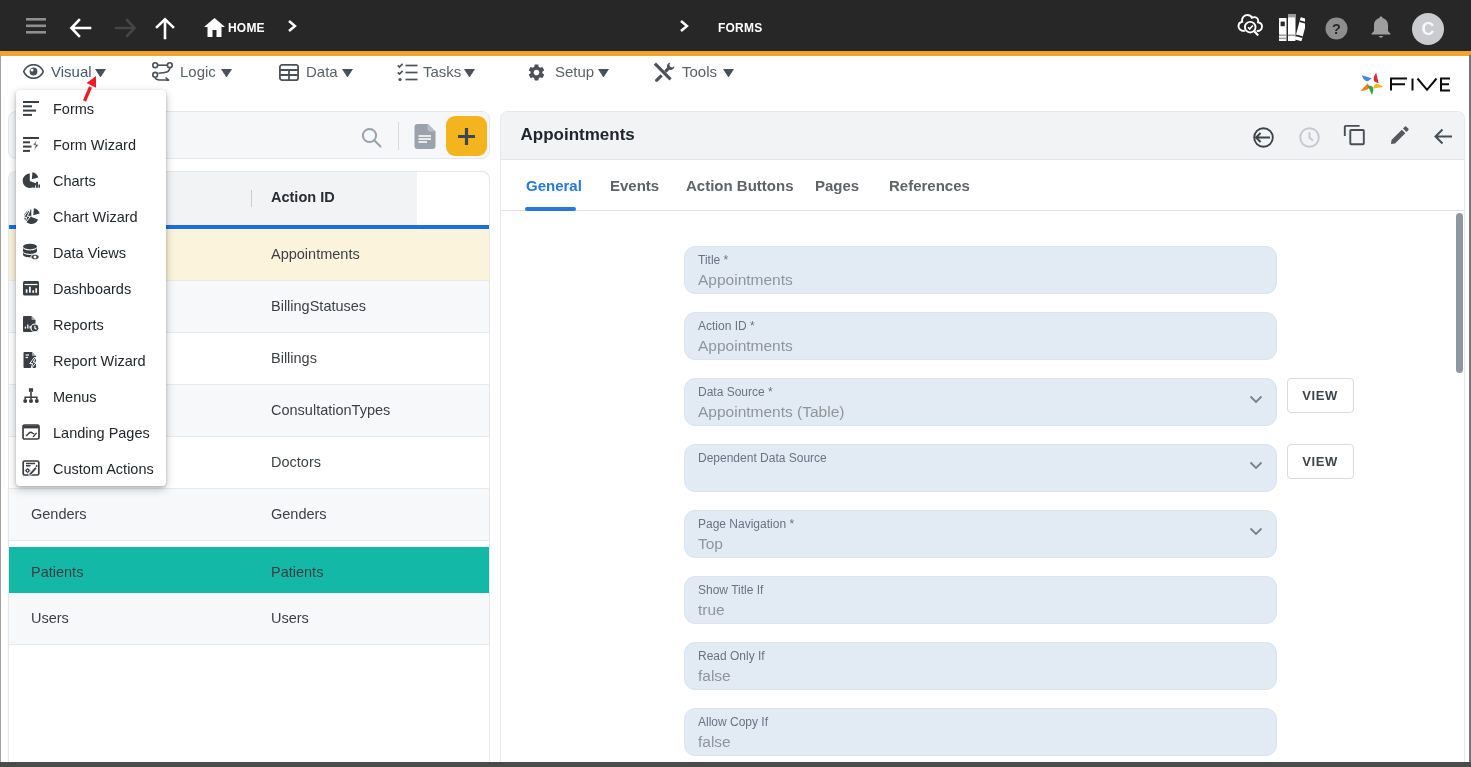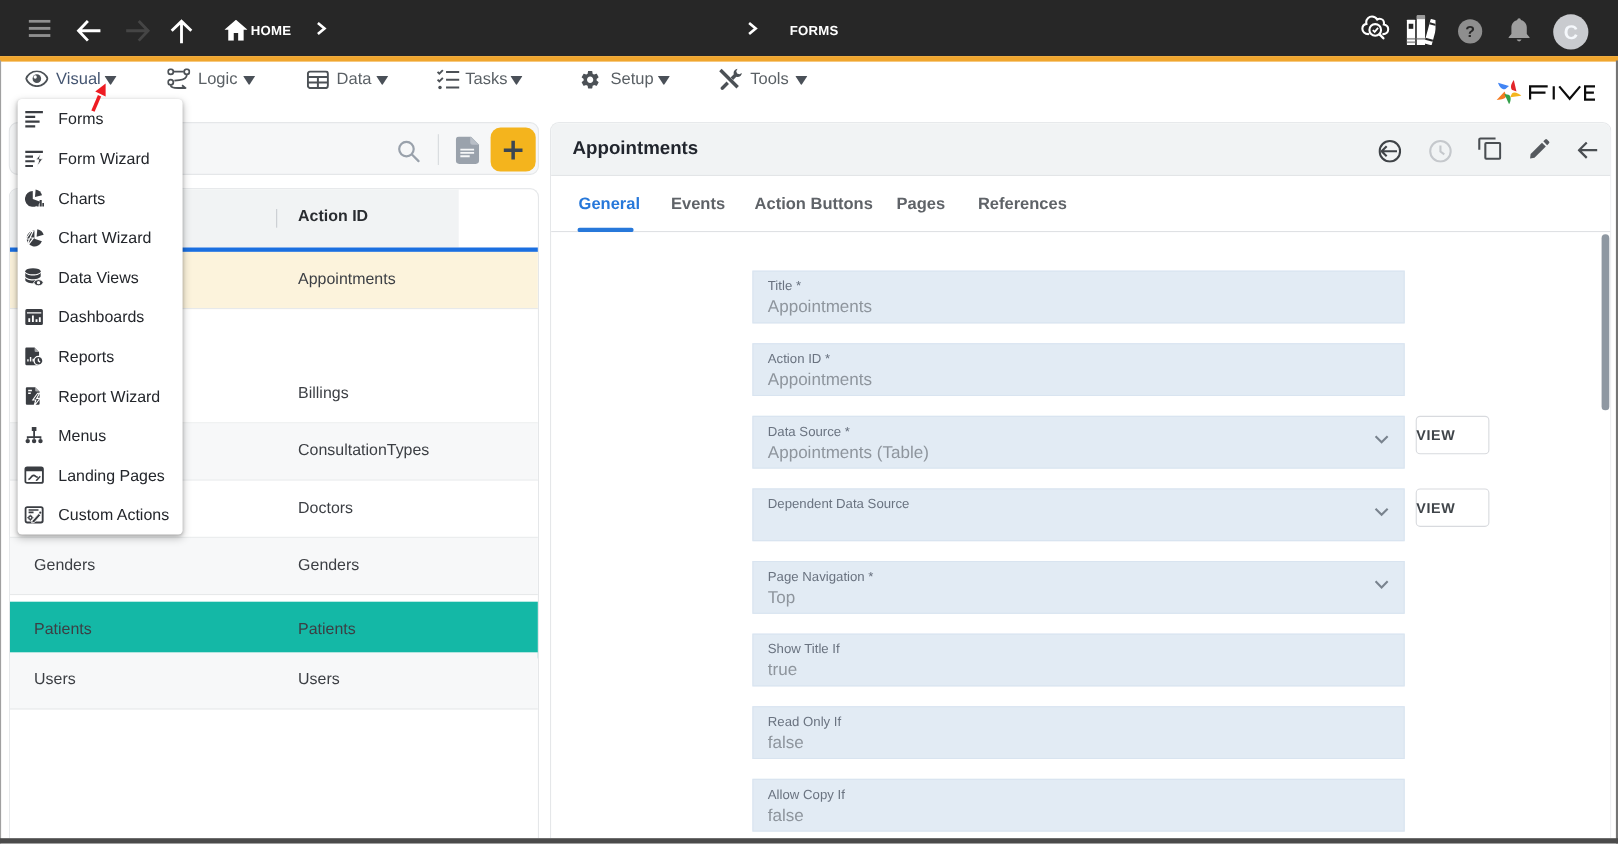--- a/index.html
+++ b/index.html
@@ -25,26 +25,26 @@
 .c1 { position:absolute; left:22px; top:17px; font-size:14.5px; color:#3c3f44; }
 .c2 { position:absolute; left:262px; top:17px; font-size:14.5px; color:#3c3f44; }
 #tfoot { left:0; top:543.5px; width:480px; height:46px; background:#edf0f1;margin-top:48px; }
 
 #rcard { left:500px; top:111px; width:965px; height:651px; background:#fff;
   border:1px solid #e5e7e9; border-radius:8px 8px 0 0; border-bottom:none; overflow:hidden; }
 #rhead { left:0; top:0; width:963px; height:48px; background:#f1f3f4; border-bottom:1px solid #e3e5e7; }
 #rtabs { left:0; top:48px; width:963px; height:51px; background:#fff; border-bottom:1px solid #dfe1e4; }
 .tab { position:absolute; top:17px; font-size:15px; font-weight:bold; color:#5f6368; white-space:nowrap; }
 .field { position:absolute; left:183px; width:593px; height:48px; background:#e2ebf4;
-  border:1px solid #d9e4f0; border-radius:0; }
+  border:1px solid #d9e4f0; border-radius:11px; }
 .flabel { position:absolute; left:13px; top:6px; font-size:12px; color:#6a7380; }
 .fval { position:absolute; left:13px; top:24px; font-size:15.5px; color:#8e959d; }
 .viewbtn { position:absolute; left:785.5px; width:67px; height:35px; background:#fff;
   border:1px solid #d8dade; border-radius:4px; color:#3f4449; font-size:13px; font-weight:bold;
-  letter-spacing:0.6px; text-align:left; line-height:33px; }
+  letter-spacing:0.6px; text-align:center; line-height:33px; }
 
 #dropdown { left:16px; top:90px; width:150px; height:396px; background:#fff; border-radius:4px;
   box-shadow:0 3px 8px rgba(0,0,0,0.25), 0 1px 3px rgba(0,0,0,0.18); }
 .ditem { position:absolute; left:0; width:150px; height:36px; }
 .dico { position:absolute; left:6px; top:9px; width:18px; height:18px; }
 .dtxt { position:absolute; left:37px; top:10px; font-size:14.5px; color:#23262b; line-height:18px; white-space:nowrap; }
 
 #ledge { left:0; top:55px; width:1px; height:712px; background:#a0a0a0; }
 #redge { left:1469px; top:55px; width:2px; height:712px; background:#757575; }
 #bstrip { left:0; top:762px; width:1471px; height:5px; background:#4b4b4b; }
@@ -232,20 +232,23 @@
 
 <div class="abs" id="tablecard">
   <div class="abs" id="thead">
     <div class="abs" style="left:242px;top:18px;width:1px;height:17px;background:#c9cdd1"></div>
     <div class="abs" style="left:262px;top:17px;font-size:14.5px;font-weight:bold;color:#292c30">Action ID</div>
   </div>
   <div class="abs" id="bluebar"></div>
   <div class="abs trow" style="top:56.5px;background:#fcf3dc">
         <span class="c2">Appointments</span>
       </div>
+  <div class="abs trow" style="top:108.5px;background:#f7f8f9">
+        <span class="c2">BillingStatuses</span>
+      </div>
   <div class="abs trow" style="top:160.5px;background:#fff">
         <span class="c2">Billings</span>
       </div>
   <div class="abs trow" style="top:212.5px;background:#f7f8f9">
         <span class="c2">ConsultationTypes</span>
       </div>
   <div class="abs trow" style="top:264.5px;background:#fff">
         <span class="c2">Doctors</span>
       </div>
   <div class="abs trow" style="top:316.5px;background:#f7f8f9">

